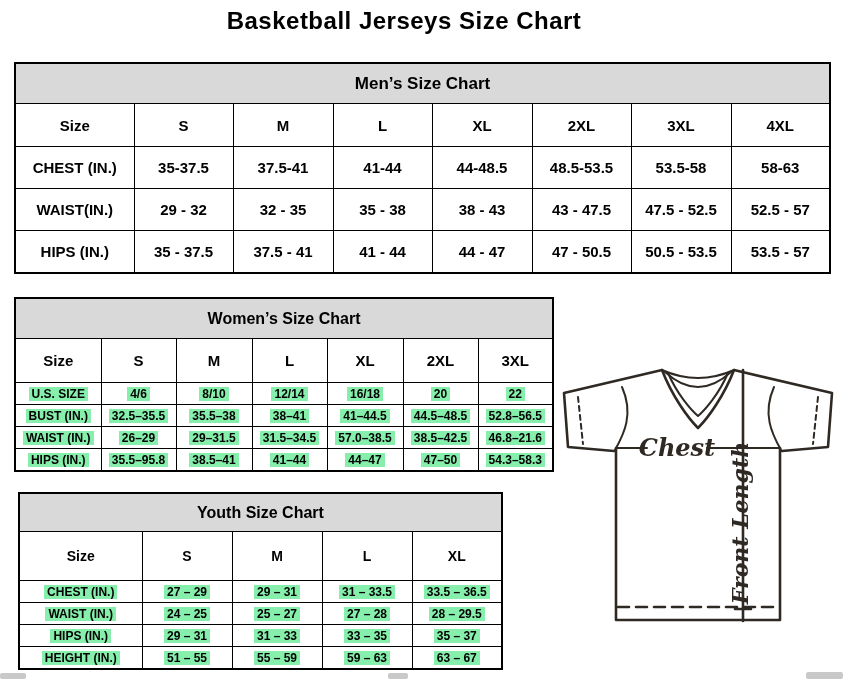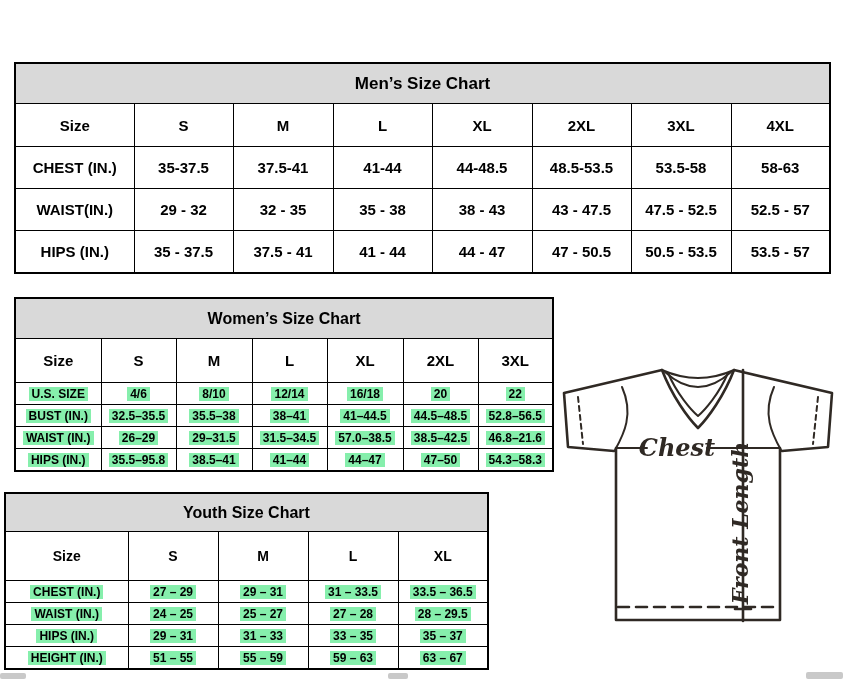--- a/index.html
+++ b/index.html
@@ -22,21 +22,21 @@
   table.mens td.label{font-size:14px;}
 
   
   table.womens{left:14px;top:297px;width:538px;padding-left:44px;}
   table.womens tr.banner td{height:39px;font-size:16px;}
   table.womens tr.sizes td{height:43px;font-size:15px;}
   table.womens tr.data td{height:21px;font-size:12px;}
   table.womens td.label{font-size:11px;}
 
   
-  table.youth{left:4px;top:492px;width:483px;}
+  table.youth{left:18px;top:492px;width:483px;}
   table.youth tr.banner td{height:37px;font-size:16px;}
   table.youth tr.sizes td{height:48px;font-size:14px;}
   table.youth tr.data td{height:21px;font-size:12px;}
   table.youth td.label{font-size:11px;}
 
   .hl{background:#86efac;padding:0 3px;}
 
   .jersey{position:absolute;left:556px;top:360px;width:284px;height:268px;}
   .jersey .stroke{fill:none;stroke:#2f2924;stroke-width:2;stroke-linejoin:round;stroke-linecap:round;}
   .jersey .thick{stroke-width:2.6;}
@@ -45,20 +45,21 @@
   .handle{position:absolute;background:#c9c9c9;border-radius:2px;}
   .handle.left{left:0;top:673px;width:26px;height:6px;}
   .handle.mid{left:388px;top:673px;width:20px;height:6px;}
   .handle.right{left:806px;top:672px;width:37px;height:7px;}
 </style>
 </head>
 <body>
 
 <div class="page">
 
+  <div class="page-title">Basketball Jerseys Size Chart</div>
 
   <table class="chart mens">
     <colgroup>
       <col style="width:119px">
         <col style="width:99px">
         <col style="width:100px">
         <col style="width:99px">
       <col style="width:100px">
         <col style="width:99px">
         <col style="width:100px">

